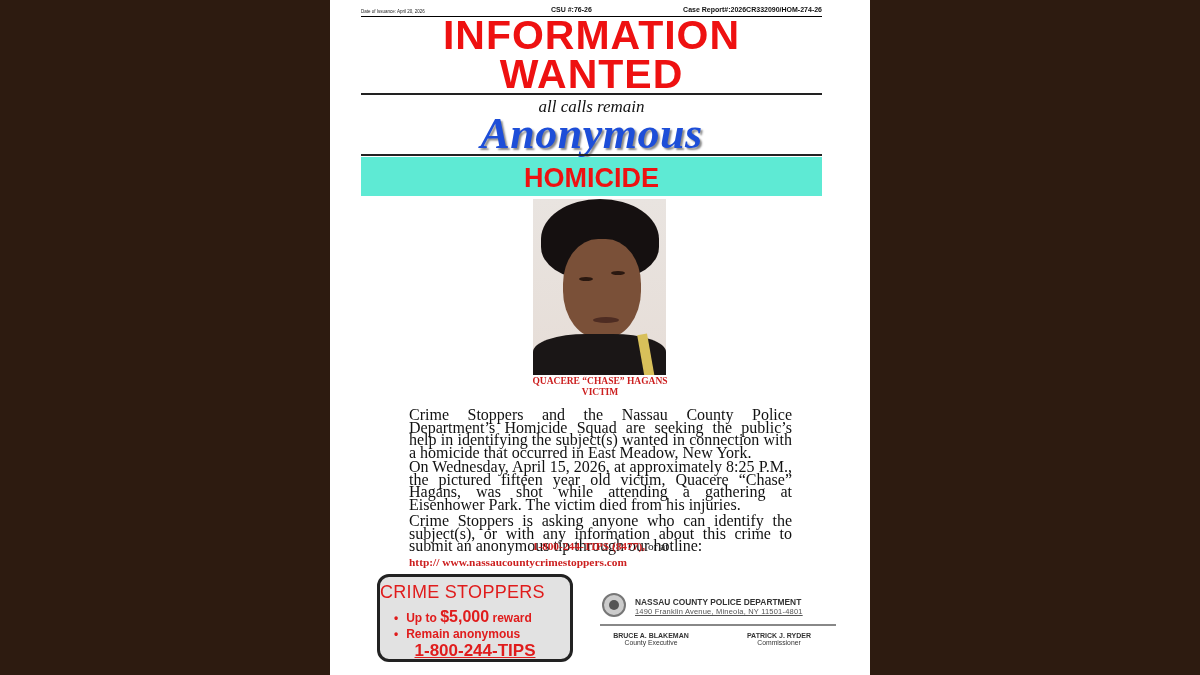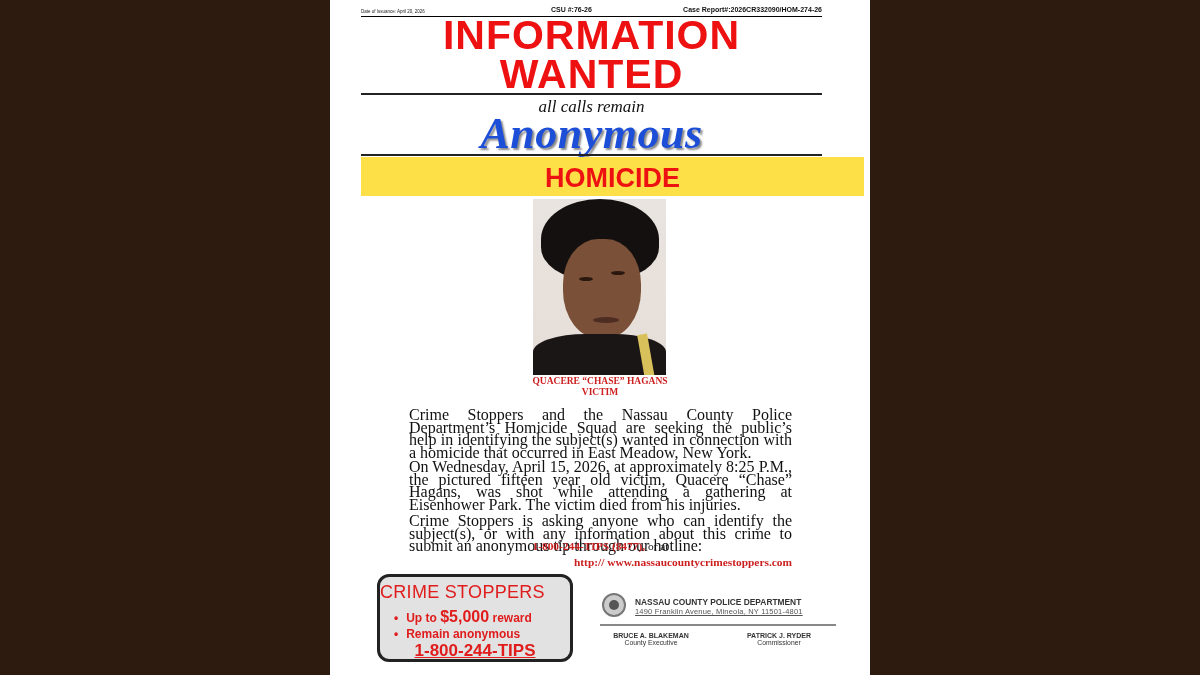--- a/index.html
+++ b/index.html
@@ -32,21 +32,21 @@
     position:absolute; left:31px; top:97px; width:461px; text-align:center;
     font-style:italic; font-size:17px; color:#111;
   }
   .anon {
     position:absolute; left:31px; top:108px; width:461px; text-align:center;
     font-style:italic; font-weight:bold; font-size:44px; color:#1d4ed8;
     text-shadow:2px 2px 2px #888; letter-spacing:0.5px;
   }
   .rule2 { position:absolute; left:31px; top:154px; width:461px; height:2px; background:#222; }
   .bar {
-    position:absolute; left:31px; top:157px; width:503px; height:39px; background:#fde047;
+    position:absolute; left:31px; top:157px; width:461px; height:39px; background:#5eead4;
     text-align:center; color:#ee1111; font-family:"Liberation Sans", sans-serif;
     font-weight:bold; font-size:27px; line-height:42px;
   }
   .photo {
     position:absolute; left:203px; top:199px; width:133px; height:176px;
     background:linear-gradient(180deg,#e9e4e0 0%,#e6ddd7 100%);
     overflow:hidden;
   }
   .photo .hair { position:absolute; left:8px; top:0px; width:118px; height:80px; border-radius:50% 50% 40% 40%; background:#151010; }
   .photo .face { position:absolute; left:30px; top:40px; width:78px; height:100px; border-radius:45% 45% 48% 48%; background:#7a5038; }
@@ -65,21 +65,21 @@
   }
   .p1 { top:409px; }
   .p2 { top:461px; }
   .p3 { top:515px; }
   .hotline {
     position:absolute; left:79px; top:540px; width:383px; text-align:center;
     font-size:11.4px; line-height:12.5px; color:#111;
   }
   .hotline .red { color:#cc1f1f; font-weight:bold; }
   .url {
-    position:absolute; left:79px; top:556px; width:383px; text-align:right;
+    position:absolute; left:79px; top:556px; width:383px; text-align:left;
     font-size:11.4px; color:#cc1f1f; font-weight:bold;
   }
   .csbox {
     position:absolute; left:47px; top:574px; width:196px; height:88px;
     background:#e2e2e2; border:3px solid #222; border-radius:12px; box-sizing:border-box;
     font-family:"Liberation Sans", sans-serif; color:#e01c1c; font-weight:bold;
   }
   .csbox .cs-title { position:absolute; left:0; top:5px; width:100%; text-align:left; font-size:18px; font-weight:normal; letter-spacing:0.3px; }
   .csbox .b1 { position:absolute; left:14px; top:31px; font-size:12px; }
   .csbox .b1 .big { font-size:16px; }

